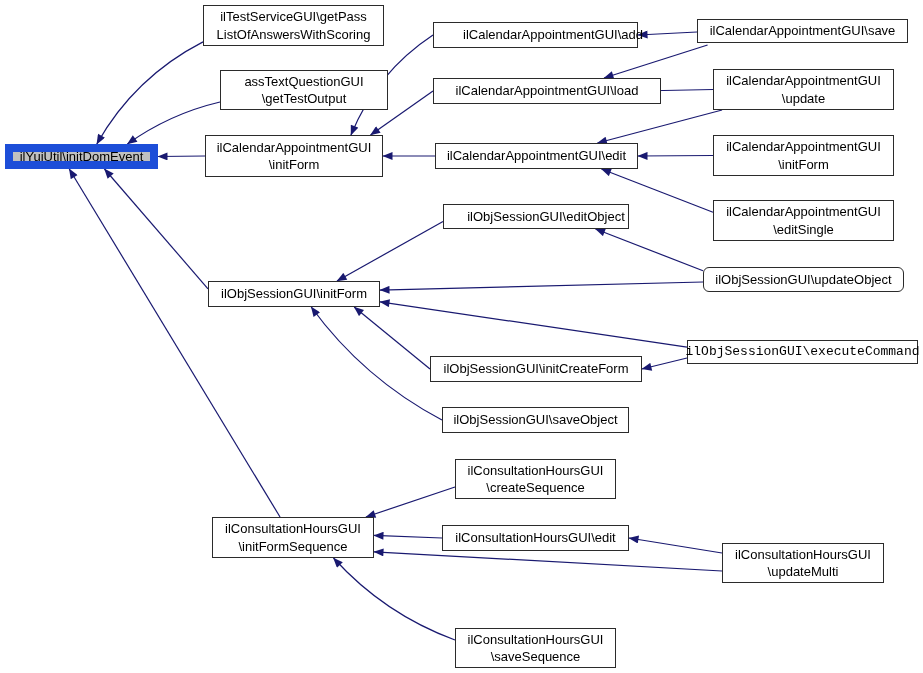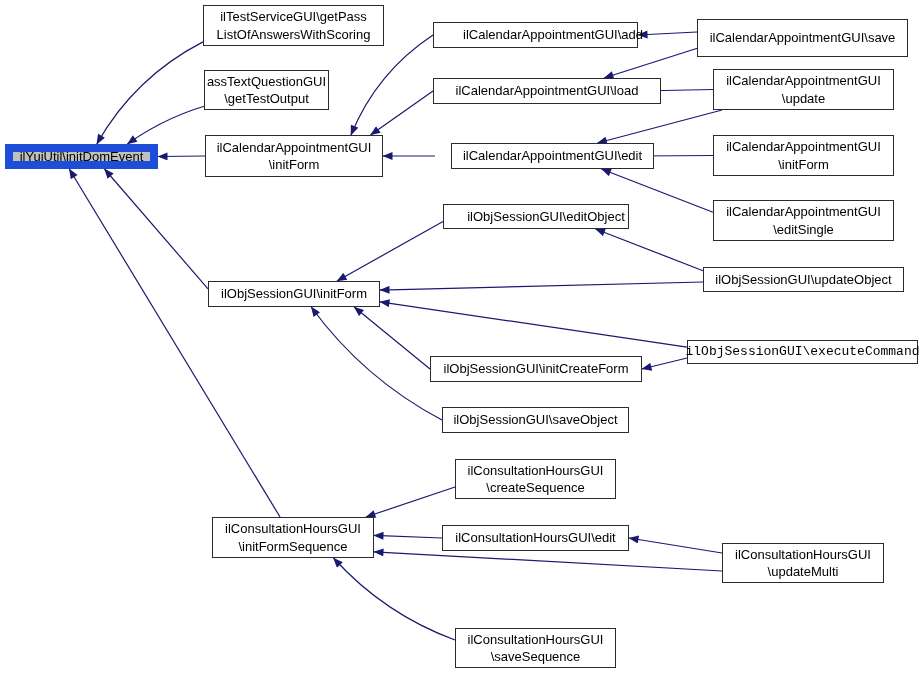--- a/index.html
+++ b/index.html
@@ -88,43 +88,43 @@
 
   <div class="node highlight" style="left:5px; top:144px; width:153px; height:25px;">
     <span>ilYuiUtil\initDomEvent</span>
   </div>
 
   <div class="node" style="left:203px; top:5px; width:181px; height:41px;">
     <span>ilTestServiceGUI\getPass</span>
     <span>ListOfAnswersWithScoring</span>
   </div>
 
-  <div class="node" style="left:204px; top:70px; width:125px; height:40px;">
+  <div class="node" style="left:220px; top:70px; width:168px; height:40px;">
     <span>assTextQuestionGUI</span>
     <span>\getTestOutput</span>
   </div>
 
   <div class="node" style="left:205px; top:135px; width:178px; height:42px;">
     <span>ilCalendarAppointmentGUI</span>
     <span>\initForm</span>
   </div>
 
   <div class="node" style="left:433px; top:22px; width:205px; height:26px;padding-left:35px;">
     <span>ilCalendarAppointmentGUI\add</span>
   </div>
 
   <div class="node" style="left:433px; top:78px; width:228px; height:26px;">
     <span>ilCalendarAppointmentGUI\load</span>
   </div>
 
-  <div class="node" style="left:435px; top:143px; width:203px; height:26px;margin-left:16px;">
+  <div class="node" style="left:435px; top:143px; width:203px; height:26px;">
     <span>ilCalendarAppointmentGUI\edit</span>
   </div>
 
-  <div class="node" style="left:697px; top:19px; width:211px; height:38px;">
+  <div class="node" style="left:697px; top:19px; width:211px; height:24px;">
     <span>ilCalendarAppointmentGUI\save</span>
   </div>
 
   <div class="node" style="left:713px; top:69px; width:181px; height:41px;">
     <span>ilCalendarAppointmentGUI</span>
     <span>\update</span>
   </div>
 
   <div class="node" style="left:713px; top:135px; width:181px; height:41px;">
     <span>ilCalendarAppointmentGUI</span>
@@ -137,21 +137,21 @@
   </div>
 
   <div class="node" style="left:443px; top:204px; width:186px; height:25px;padding-left:20px;">
     <span>ilObjSessionGUI\editObject</span>
   </div>
 
   <div class="node" style="left:208px; top:281px; width:172px; height:26px;text-align:center;">
     <span>ilObjSessionGUI\initForm</span>
   </div>
 
-  <div class="node" style="left:703px; top:267px; width:201px; height:25px;">
+  <div class="node" style="left:703px; top:267px; width:201px; height:25px;border-radius:6px;">
     <span>ilObjSessionGUI\updateObject</span>
   </div>
 
   <div class="node" style="left:687px; top:340px; width:231px; height:24px;font-family:Liberation Mono, monospace;">
     <span>ilObjSessionGUI\executeCommand</span>
   </div>
 
   <div class="node" style="left:442px; top:407px; width:187px; height:26px;">
     <span>ilObjSessionGUI\saveObject</span>
   </div>

